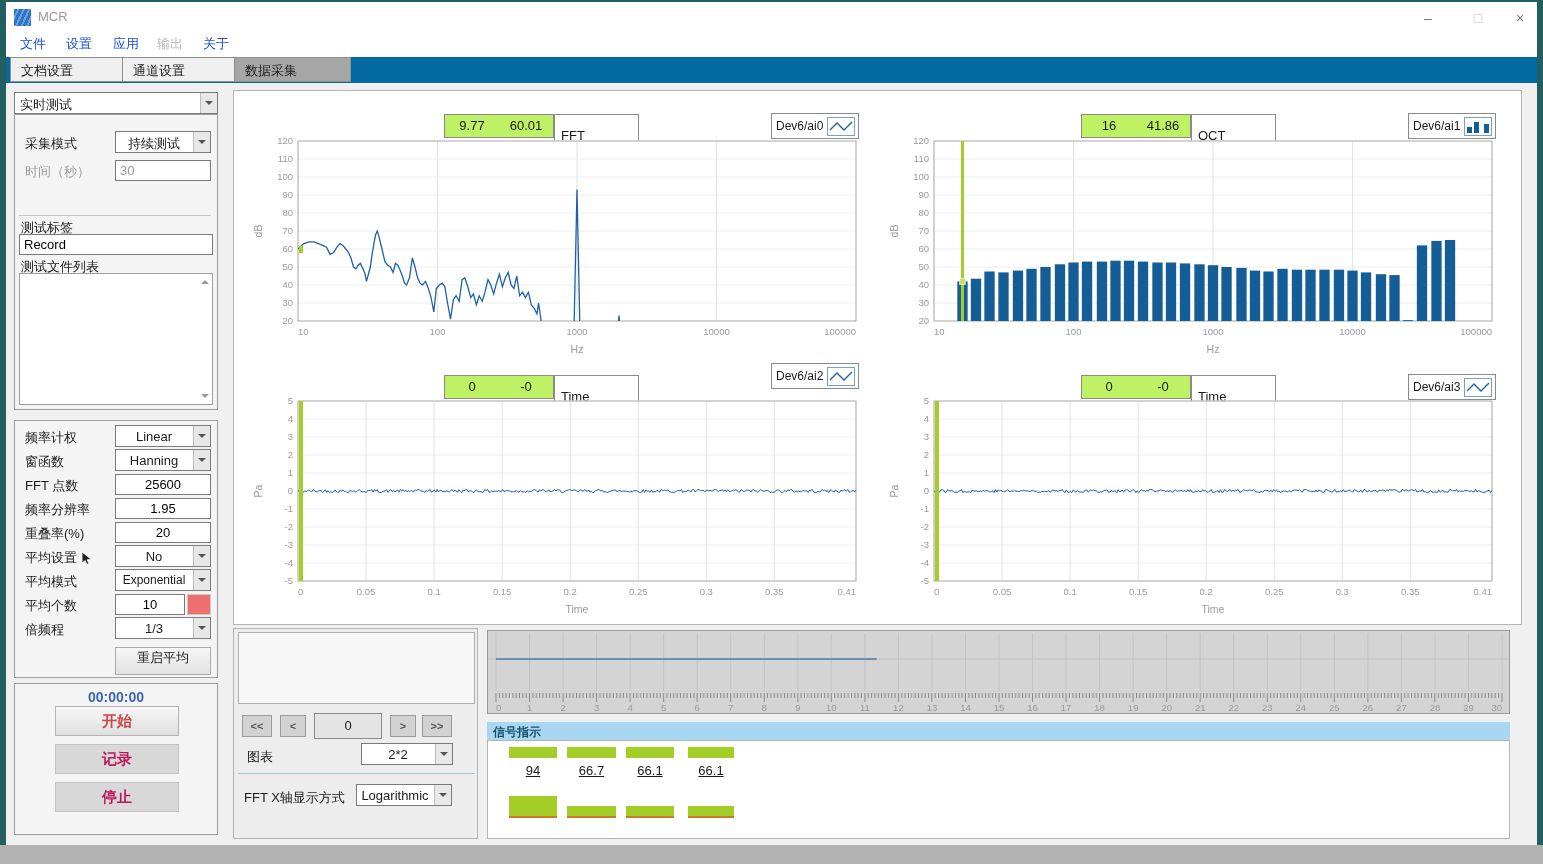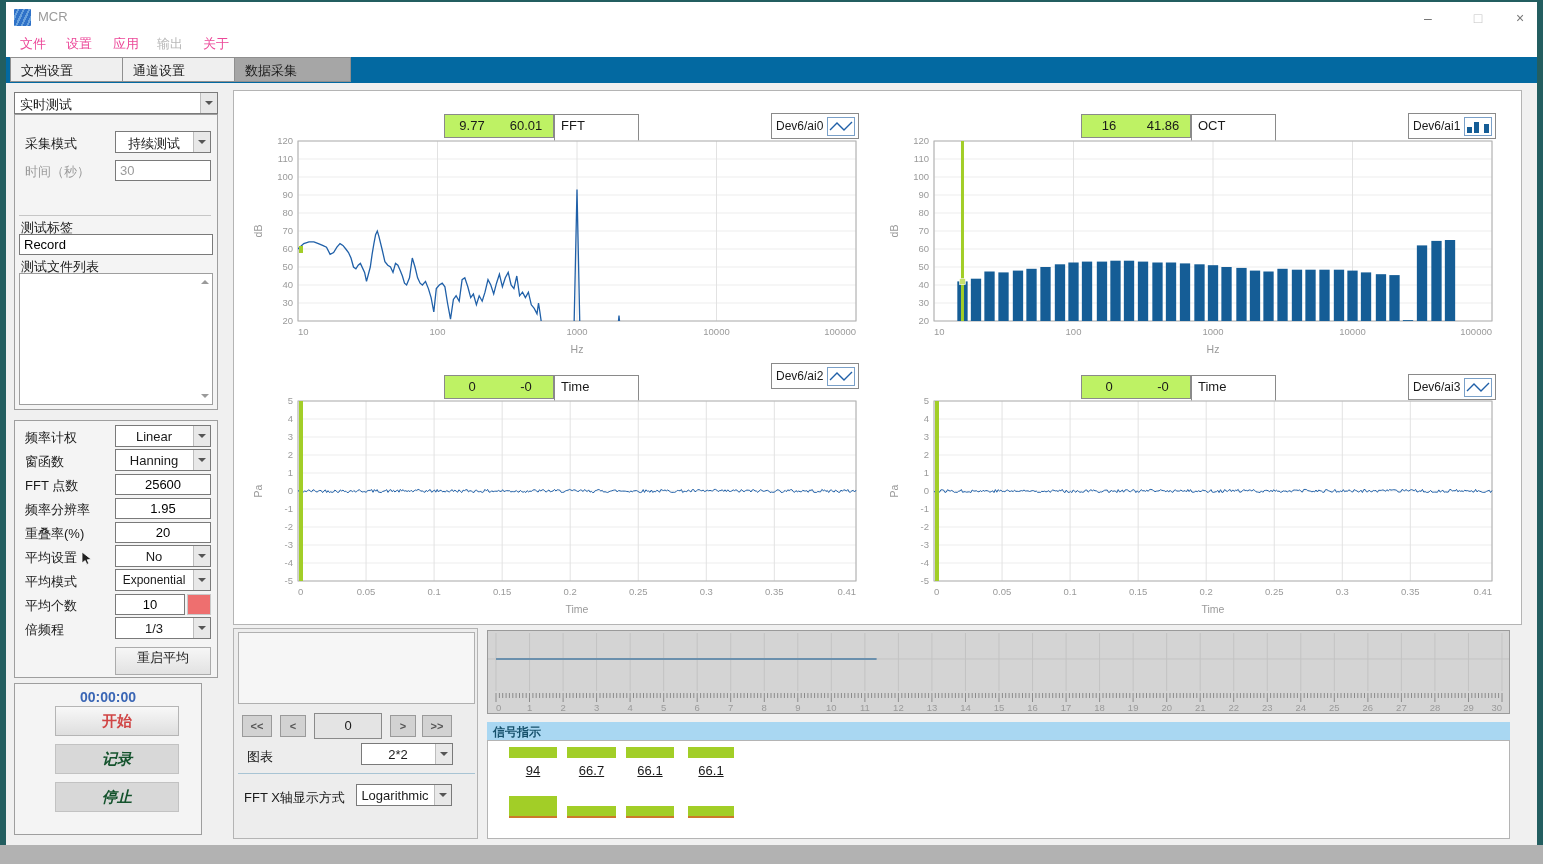--- a/index.html
+++ b/index.html
@@ -12,21 +12,21 @@
   .edge-left{left:0;top:0;width:6px;height:846px;background:#235e60;}
   .edge-right{left:1537px;top:0;width:6px;height:846px;background:#235e60;}
   .edge-bottom{left:0;top:845px;width:1543px;height:19px;background:#b2b2b2;}
   .titlebar{left:6px;top:2px;width:1531px;height:29px;background:#ffffff;}
   .app-icon{left:8px;top:7px;width:17px;height:17px;
      background:repeating-linear-gradient(115deg,#2f72c8 0 3px,#6aa2dc 3px 5px);border-radius:1px;}
   .app-title{left:32px;top:7px;color:#9a9a9a;font-size:13px;}
   .winbtn{top:5px;width:34px;height:22px;text-align:center;line-height:22px;color:#777;font-size:14px;cursor:default;}
   .winbtn.max{color:#c4c4c4;}
   .menubar{left:6px;top:31px;width:1531px;height:26px;background:#ffffff;}
-  .menu-item{top:4px;font-size:13px;color:#ec4899;}
+  .menu-item{top:4px;font-size:13px;color:#1d4ed8;}
   .menu-item.disabled{color:#b8b8b8;}
   .tabbar{left:6px;top:57px;width:1531px;height:26px;background:#0369a1;}
   .tab{top:0;height:25px;border:1px solid #8f8f8f;background:#efefef;padding:4px 0 0 10px;font-size:13px;}
   .tab.active{background:#a6a6a6;}
   
   .sidebar{left:10px;top:88px;width:222px;height:752px;}
   .combo{border:1px solid #7a7a7a;background:#fff;height:22px;position:absolute;}
   .combo .combo-text{position:absolute;left:0;right:18px;top:3px;text-align:center;font-size:13px;}
   .combo .combo-text.left{text-align:left;padding-left:5px;}
   .combo .combo-arrow{position:absolute;right:0;top:0;width:17px;height:100%;background:#e8e8e8;border-left:1px solid #bdbdbd;}
@@ -42,27 +42,27 @@
   .scroll-arrow{position:absolute;right:3px;width:0;height:0;border:4px solid transparent;}
   .scroll-arrow.up{top:6px;border-bottom-color:#9a9a9a;border-top-width:0;}
   .scroll-arrow.down{bottom:6px;border-top-color:#9a9a9a;border-bottom-width:0;}
   .red-ind{position:absolute;background:#ee6f6f;border:1px solid #c9c9c9;}
   .g-btn{position:absolute;background:linear-gradient(#f6f6f6,#e2e2e2);border:1px solid #ababab;
          text-align:center;font-size:13px;}
   .timer{position:absolute;width:100%;text-align:center;color:#3a66b5;font-weight:bold;font-size:14px;}
   .big-btn{position:absolute;left:40px;width:124px;height:30px;text-align:center;line-height:28px;
            font-size:15px;font-weight:bold;border:1px solid #b5b5b5;}
   .big-btn.start{background:linear-gradient(#f8f8f8,#dedede);color:#d04545;}
-  .big-btn.off{background:#d8d8d8;color:#14532d;border-color:#c2c2c2;font-style:italic;}
+  .big-btn.off{background:#d8d8d8;color:#be185d;border-color:#c2c2c2;}
   
   .charts-panel{left:233px;top:90px;width:1289px;height:535px;background:#ffffff;border:1px solid #b4b4b4;}
   .value-box{position:absolute;width:110px;height:24px;background:#bef264;border:1px solid #8a8a8a;display:flex;}
   .value-box span{flex:1;text-align:center;line-height:22px;font-size:13px;}
   .type-box{position:absolute;width:85px;height:38px;background:#fff;border:1px solid #8a8a8a;
-            padding:3px 0 0 6px;font-size:13px;}
+            padding:13px 0 0 6px;font-size:13px;}
   .chan-box{position:absolute;width:88px;height:26px;background:#fff;border:1px solid #8a8a8a;}
   .chan-box .chan-label{position:absolute;left:4px;top:5px;font-size:12px;}
   .chan-box .chan-icon{position:absolute;right:3px;top:3px;width:28px;height:19px;border:1px solid #7aa0c8;background:#fff;}
   svg text{font-family:"Liberation Sans","DejaVu Sans",sans-serif;}
   .svgtick{font-size:9.5px;fill:#9a9a9a;}
   .svgtitle{font-size:10.5px;fill:#9a9a9a;}
   
   .bl-panel{left:233px;top:628px;width:245px;height:211px;background:#ededed;border:1px solid #b4b4b4;}
   .bl-box{position:absolute;left:4px;top:3px;width:237px;height:72px;background:#f6f6f6;border:1px solid #b0b0b0;}
   .pg-btn{position:absolute;height:22px;background:#d2d2d2;border:1px solid #9a9a9a;color:#555;
@@ -171,21 +171,21 @@
       <input class="tinput center" style="left: 100px; top: 173px; width: 70px;" value="10">
       <div class="red-ind" style="left:172px;top:173px;width:24px;height:21px;"></div>
       <span class="sb-label" style="left:10px;top:200px;">倍频程</span>
       <div class="combo" style="left:100px;top:196px;width:96px;">
         <span class="combo-text">1/3</span>
         <span class="combo-arrow"></span>
       </div>
       <div class="g-btn" style="left:100px;top:226px;width:96px;height:28px;line-height:20px;">重启平均</div>
     </div>
 
-    <div class="groupbox" style="left:4px;top:595px;width:188px;height:152px;">
+    <div class="groupbox" style="left:4px;top:595px;width:204px;height:152px;">
       <div class="timer" style="top:5px;">00:00:00</div>
       <div class="big-btn start" style="top:22px;">开始</div>
       <div class="big-btn off" style="top:60px;">记录</div>
       <div class="big-btn off" style="top:98px;">停止</div>
     </div>
   </div>
 
   <div class="abs charts-panel">
 
     <div class="value-box" style="left:210px;top:23px;">

